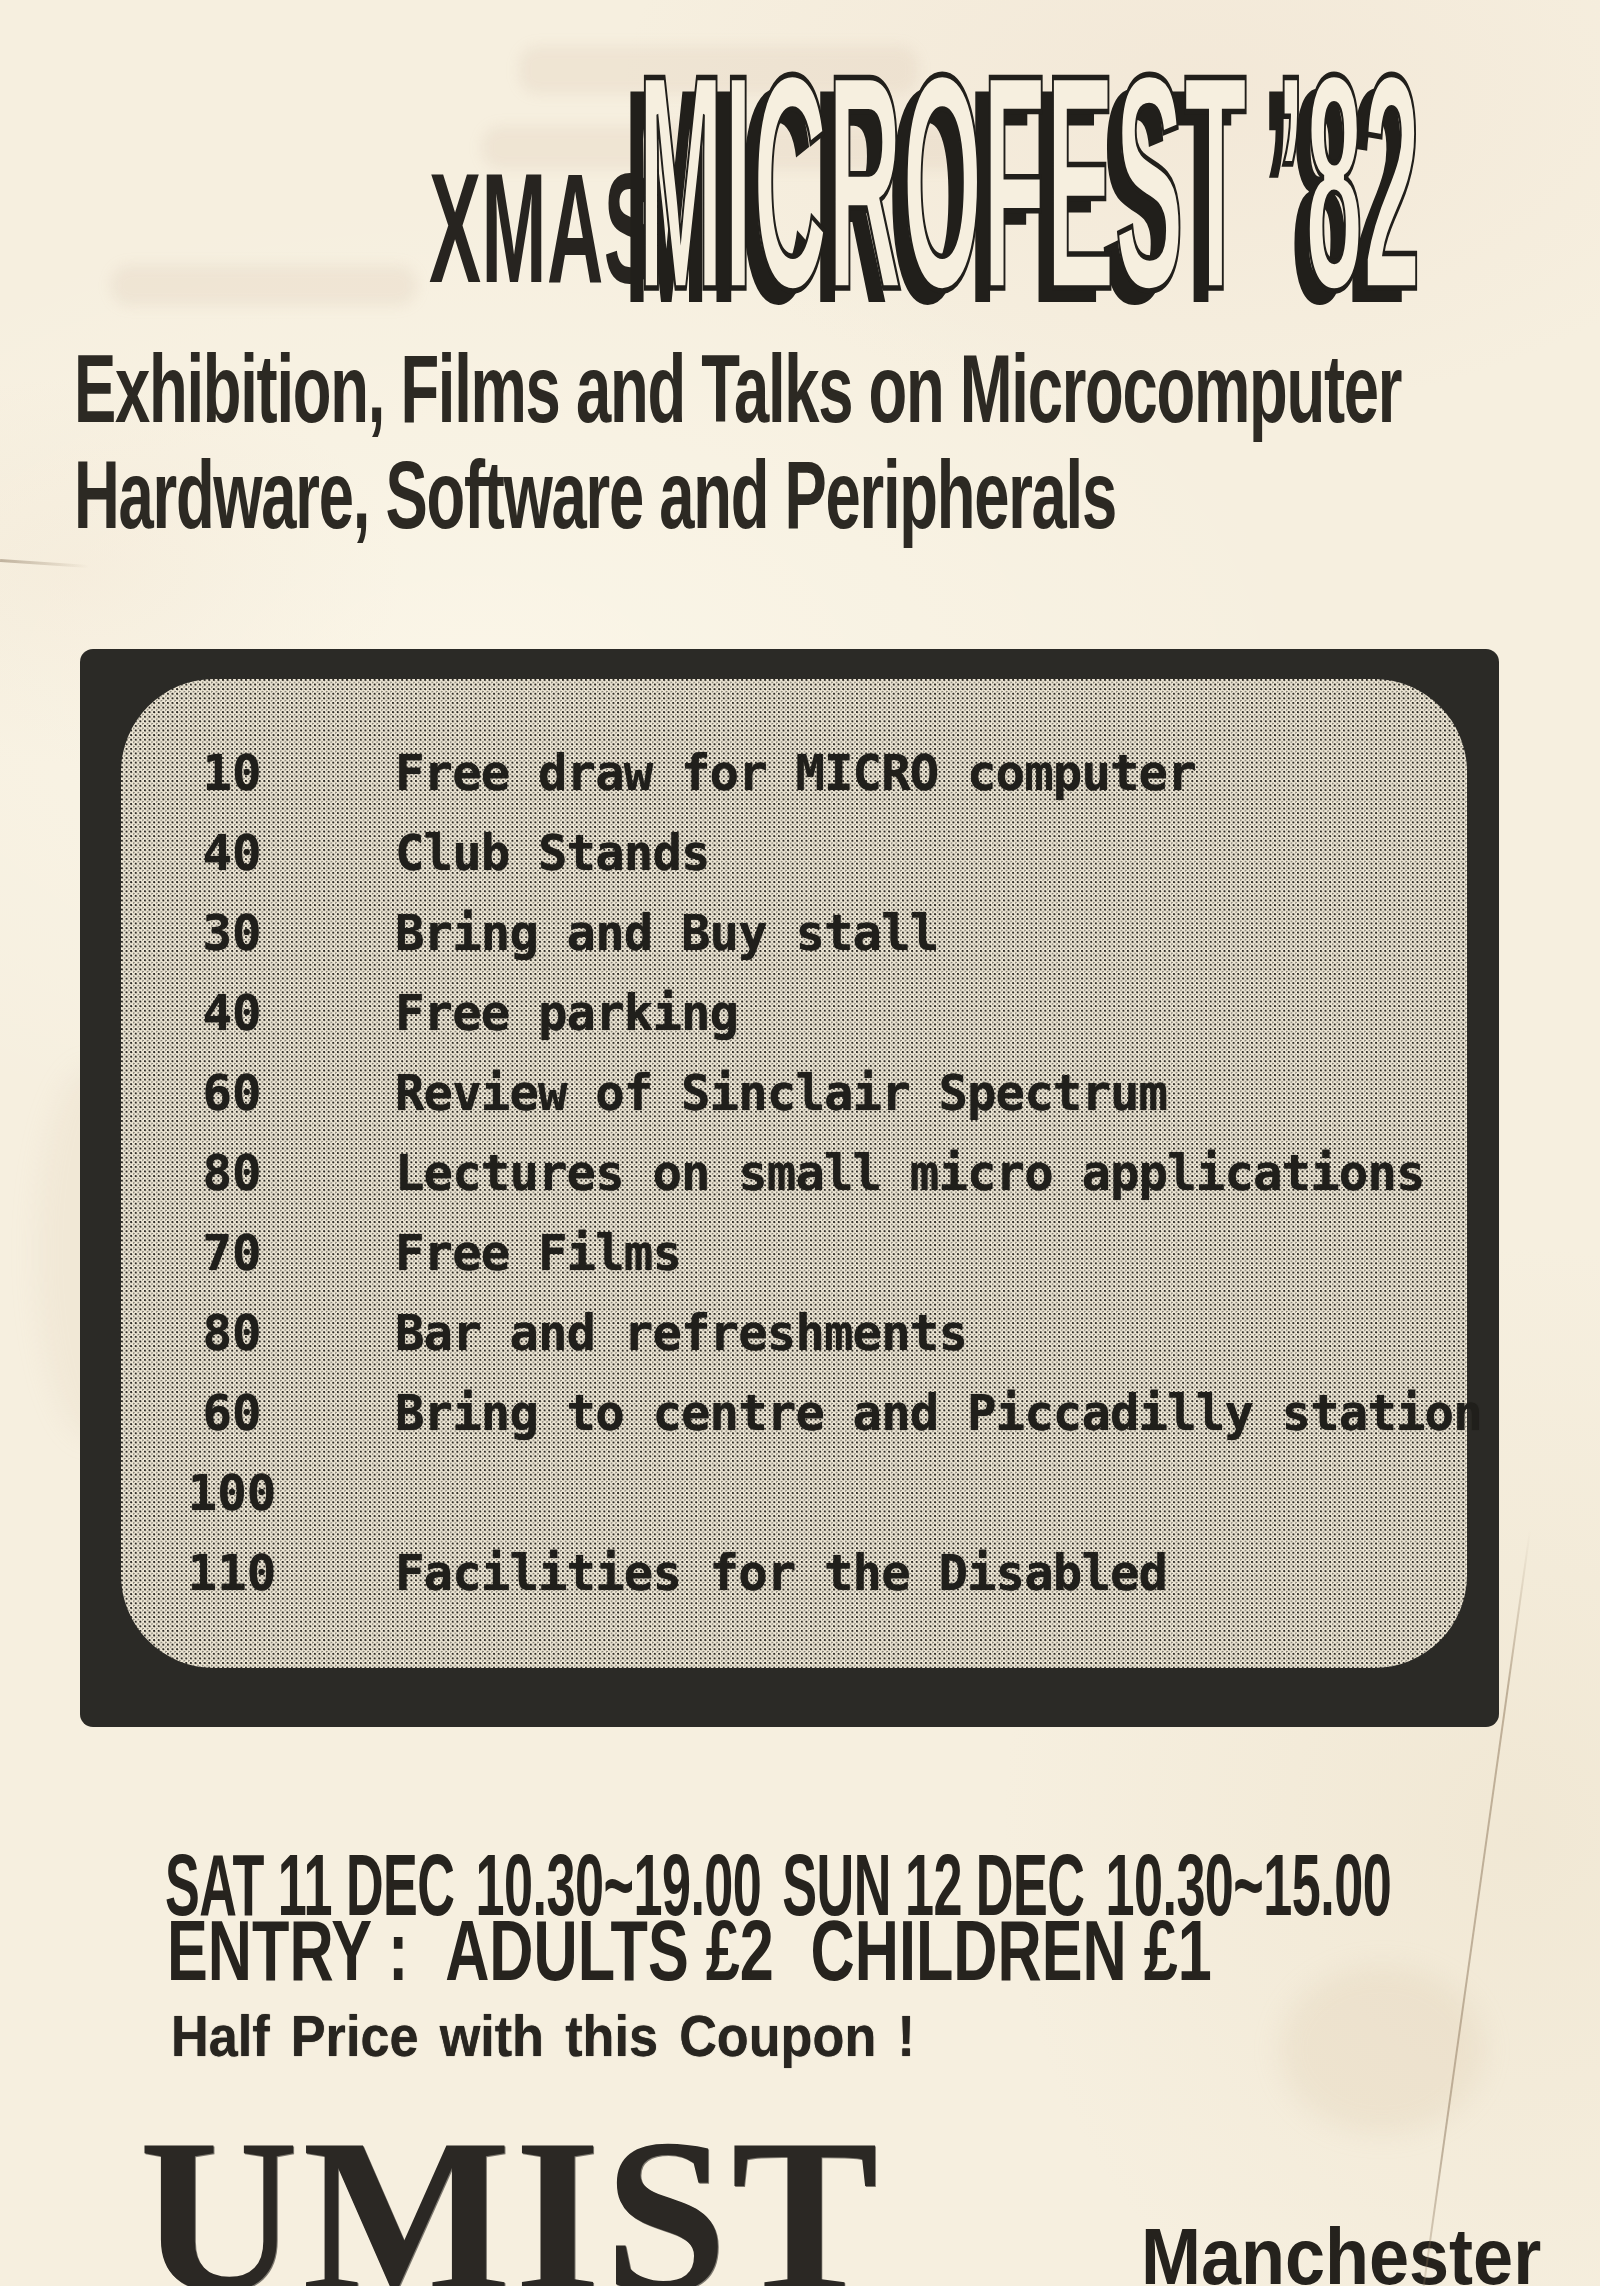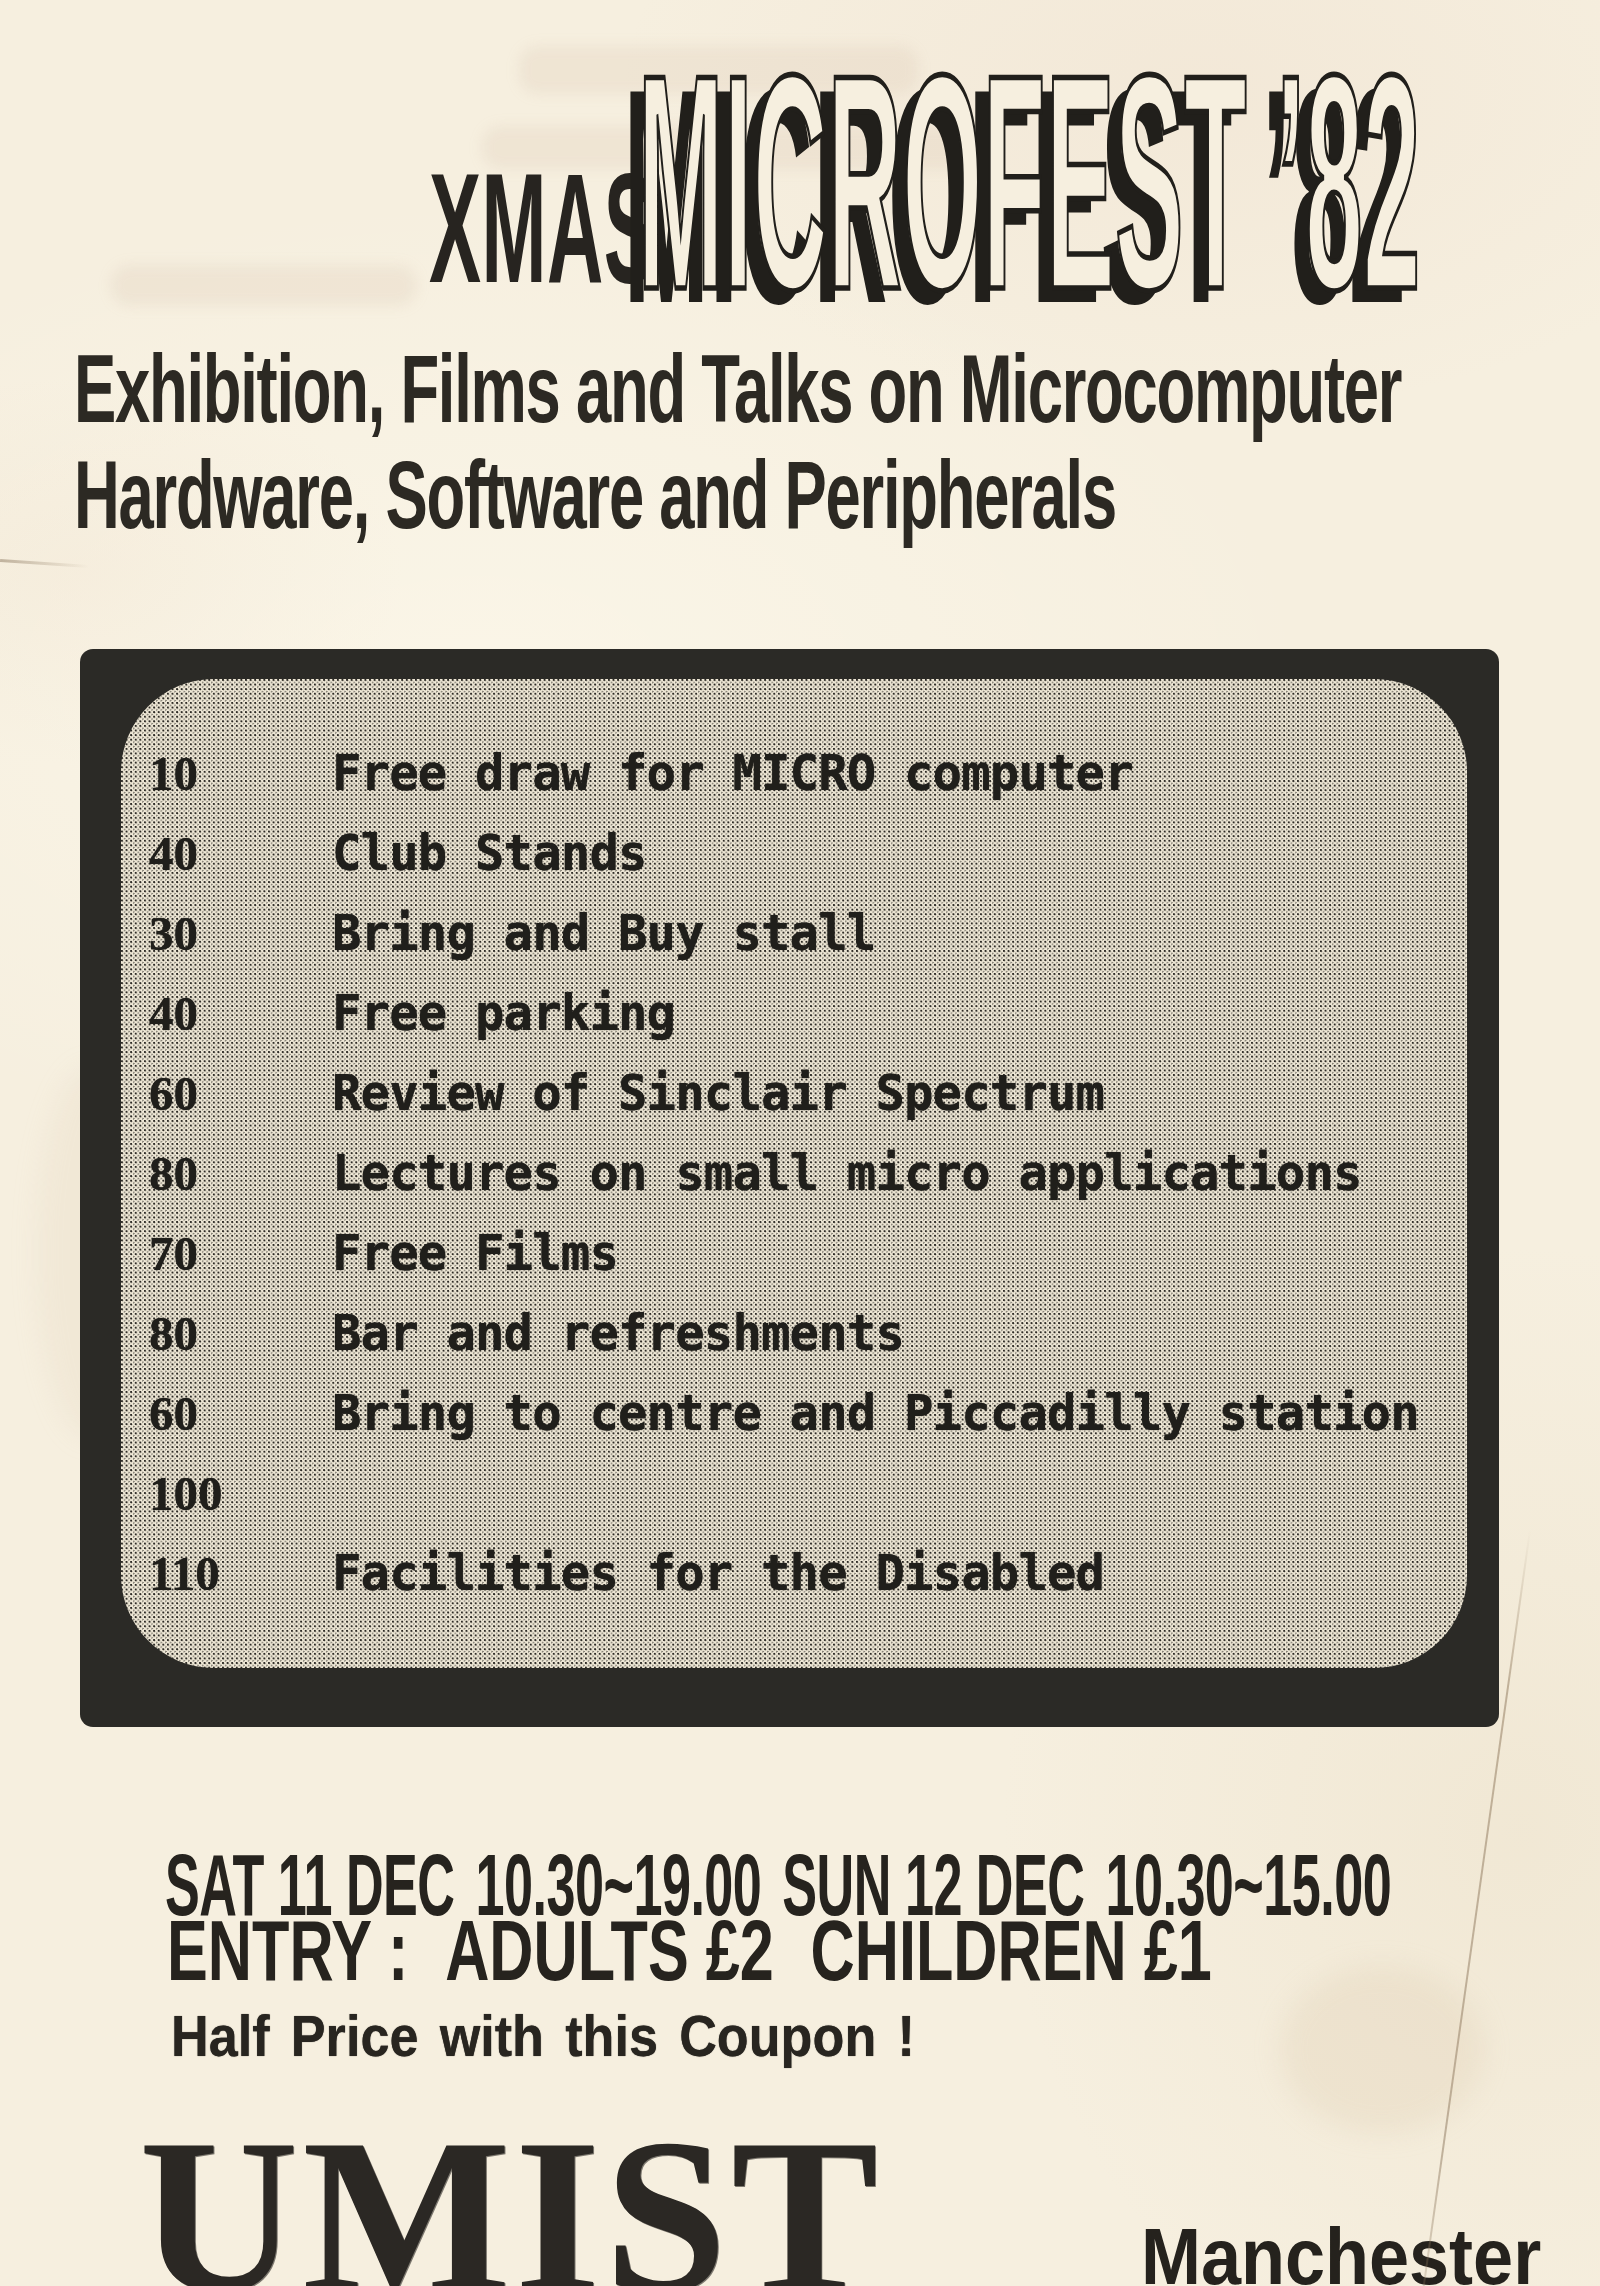--- a/index.html
+++ b/index.html
@@ -54,22 +54,22 @@
       radial-gradient(circle at 3.4px 3.3px, rgba(28,26,22,.5) 0.8px, transparent 1.1px);
     background-size:4.6px 4.6px;
   }
   .listing{
     position:absolute;left:28px;top:54px;right:18.6px;
     font-family:"DejaVu Sans Mono", monospace;
     font-weight:bold;font-size:49px;color:#201f1b;
     text-shadow:0 0 0.9px #201f1b;
   }
   .row{display:flex;height:80px;align-items:center;white-space:nowrap;}
-  .row .num{width:125px;text-align:left;flex:none;font-family:Liberation Serif, serif;}
-  .row .txt{margin-left:58px;letter-spacing:-0.9px;border-radius:27px;}
+  .row .num{width:166px;text-align:center;flex:none;}
+  .row .txt{margin-left:80px;letter-spacing:-0.9px;border-radius:27px;}
 
   
   .schedule{
     left:165px;top:1835px;
     font-size:87px;font-weight:bold;letter-spacing:-0.9px;white-space:nowrap;
     color:#26231e;
     transform:scaleX(.60);transform-origin:left top;
   }
   .schedule .seg{margin-right:35px;}
   .schedule .seg:last-child{margin-right:0;}

